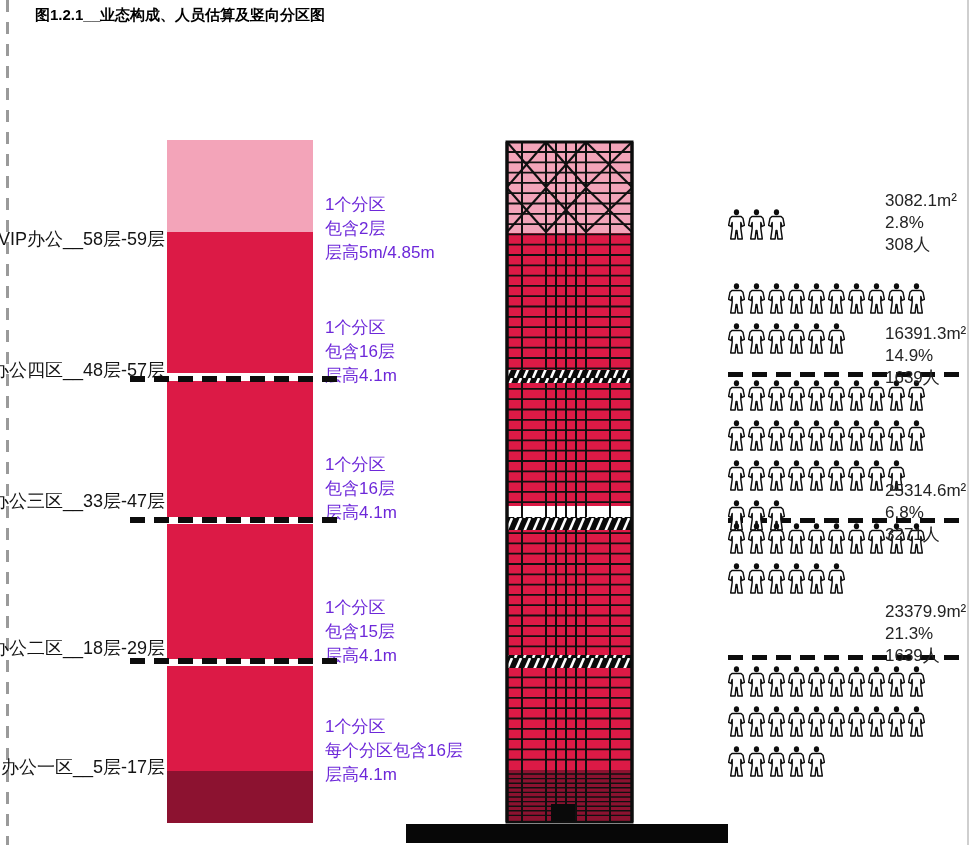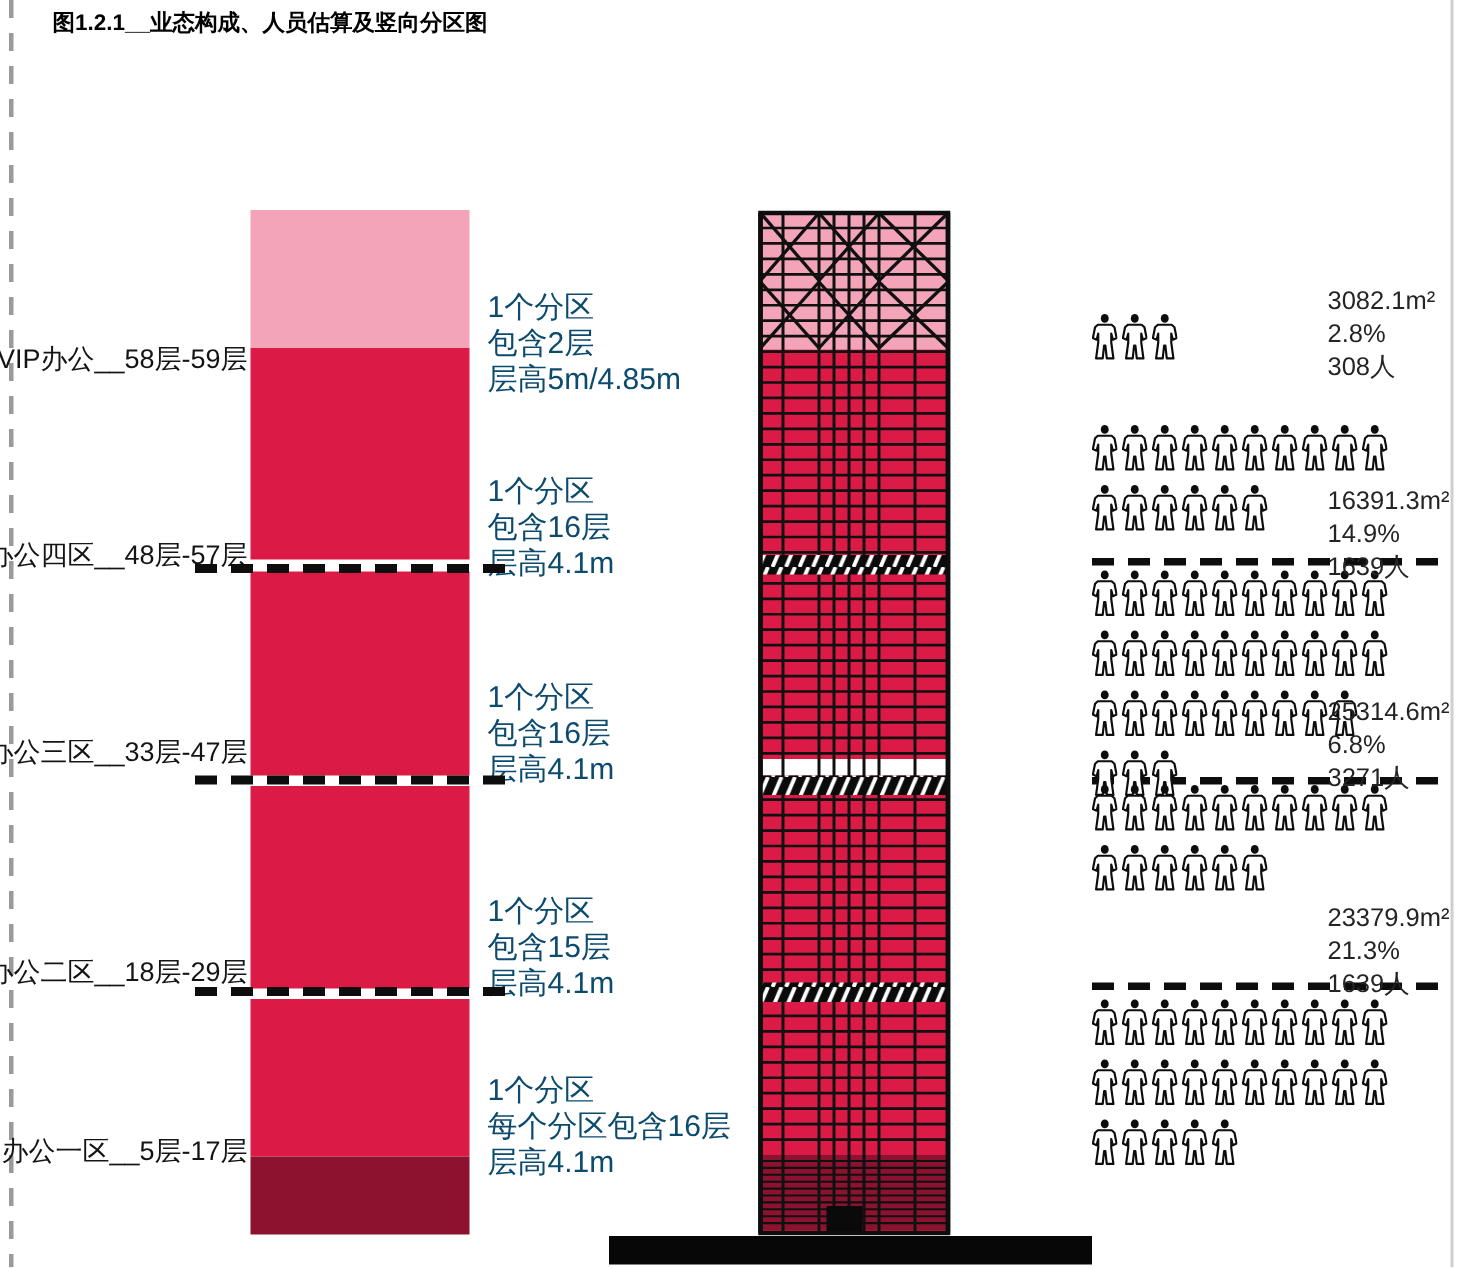--- a/index.html
+++ b/index.html
@@ -19,21 +19,21 @@
   .seg0{top:140px;height:92px;background:#F3A4B9;}
   .seg1{top:232px;height:141px;background:#DC1A46;}
   .seg2{top:381px;height:136px;background:#DC1A46;}
   .seg3{top:524px;height:135px;background:#DC1A46;}
   .seg4{top:666px;height:105px;background:#DC1A46;}
   .seg5{top:771px;height:52px;background:#8C1230;}
 
   .zlabel{position:absolute;right:811px;font-size:18px;color:#141414;white-space:nowrap;}
   .zl0{top:227px}.zl1{top:358px}.zl2{top:489px}.zl3{top:636px}.zl4{top:755px}
 
-  .anno{position:absolute;left:325px;font-size:20px;line-height:24px;color:#0c4a6e;white-space:nowrap;}
+  .anno{position:absolute;left:325px;font-size:17px;line-height:24px;color:#6d28d9;white-space:nowrap;}
   .an0{top:193px}.an1{top:316px}.an2{top:453px}.an3{top:596px}.an4{top:715px}
 
   
   .hdash{position:absolute;height:6px;
     background:repeating-linear-gradient(90deg,#0d0d0d 0 15px,transparent 15px 24px);}
   .ldash{left:130px;width:216px;}
   .ld1{top:376px}.ld2{top:517px}.ld3{top:658px}
   .rdash{left:728px;width:238px;height:5px;}
   .rd1{top:372px}.rd2{top:518px}.rd3{top:655px}
 
@@ -42,21 +42,21 @@
   .ground{position:absolute;left:406px;top:824px;width:322px;height:19px;background:#070707;}
 
   
   .igroup{position:absolute;left:728px;}
   .ig0{top:209px}.ig1{top:283px}.ig2{top:380px}.ig3{top:523px}.ig4{top:666px}
   .icon-row{display:flex;gap:3px;height:31px;margin-bottom:9px;}
   .person{width:17px;height:31px;display:block;}
 
   
   .stats{position:absolute;left:885px;font-size:17px;line-height:22px;color:#242424;white-space:nowrap;}
-  .st0{top:190px}.st1{top:323px}.st2{top:464px}.st3{top:601px}.st4{top:739px}
+  .st0{top:190px}.st1{top:323px}.st2{top:480px}.st3{top:601px}.st4{top:739px}
 </style>
 </head>
 <body>
 
 <div class="canvas">
 
   <div class="vdash"></div>
   <div class="vline"></div>
 
   <div class="title">图1.2.1__业态构成、人员估算及竖向分区图</div>

